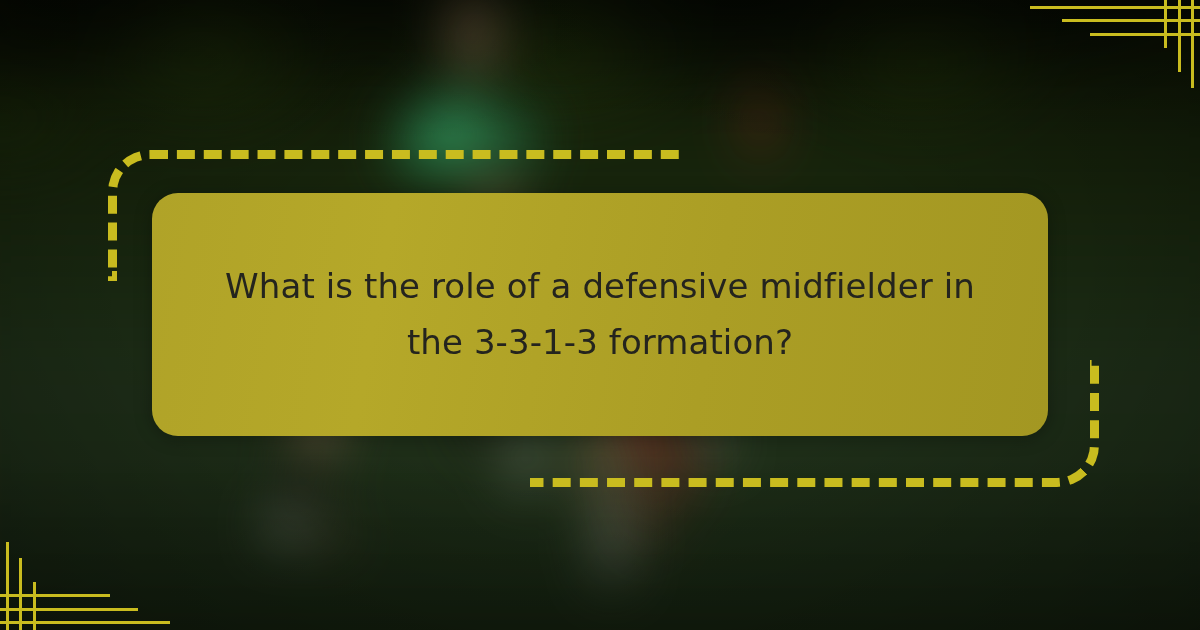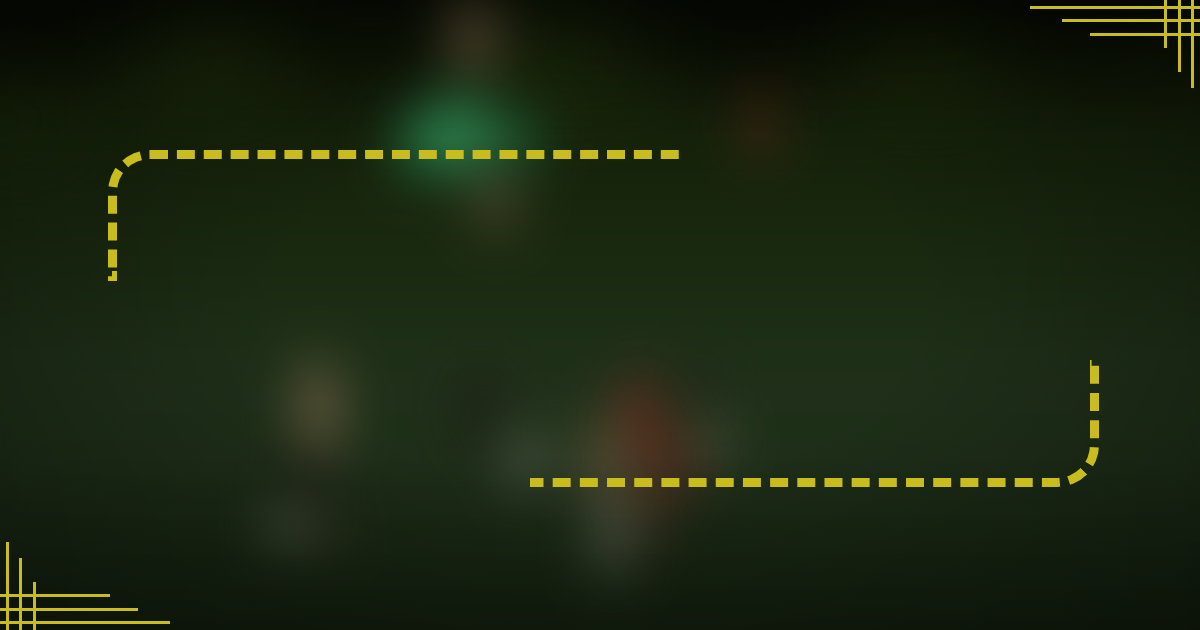--- a/index.html
+++ b/index.html
@@ -181,14 +181,17 @@
 
   <div class="deco deco-bl">
     <span style="bottom:6px;  left:0;   width:170px; height:3px;"></span>
     <span style="bottom:19px; left:0;   width:138px; height:3px;"></span>
     <span style="bottom:33px; left:0;   width:110px; height:3px;"></span>
     <span style="bottom:0;    left:6px;  width:3px;  height:88px;"></span>
     <span style="bottom:0;    left:19px; width:3px;  height:72px;"></span>
     <span style="bottom:0;    left:33px; width:3px;  height:48px;"></span>
   </div>
 
+  <div class="card">
+    <h1 class="card-title">What is the role of a defensive midfielder in the 3-3-1-3 formation?</h1>
+  </div>
 
 </div>
 
 </body></html>

